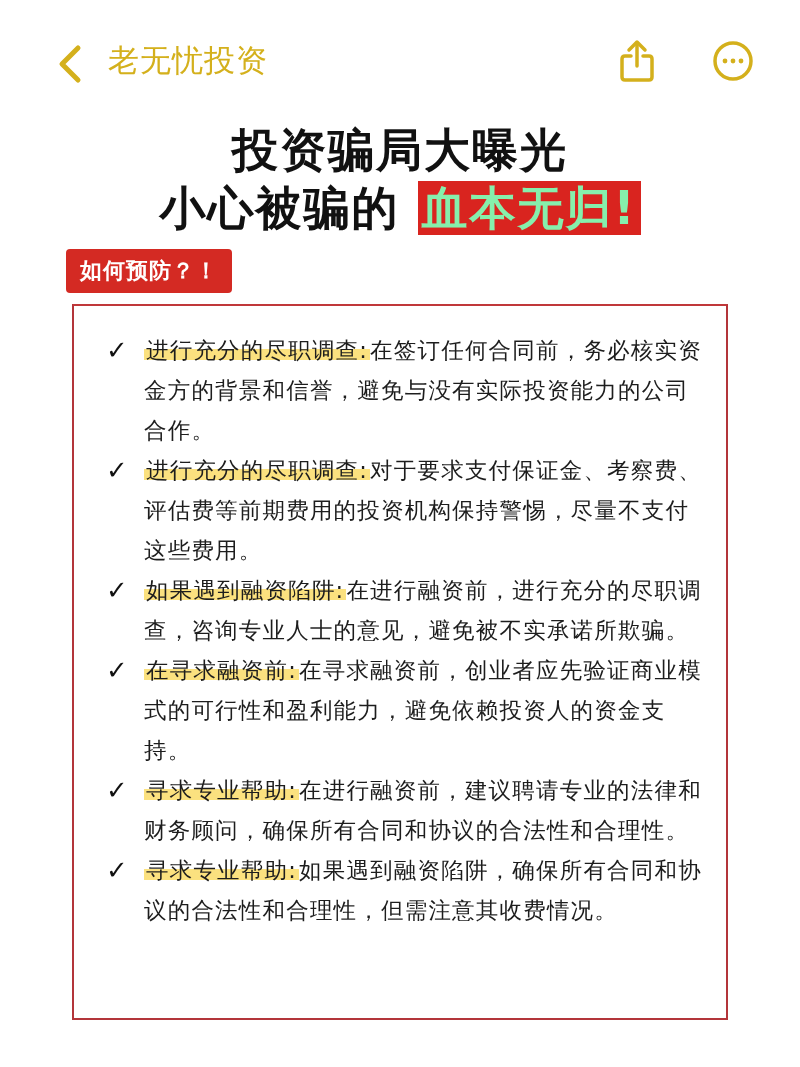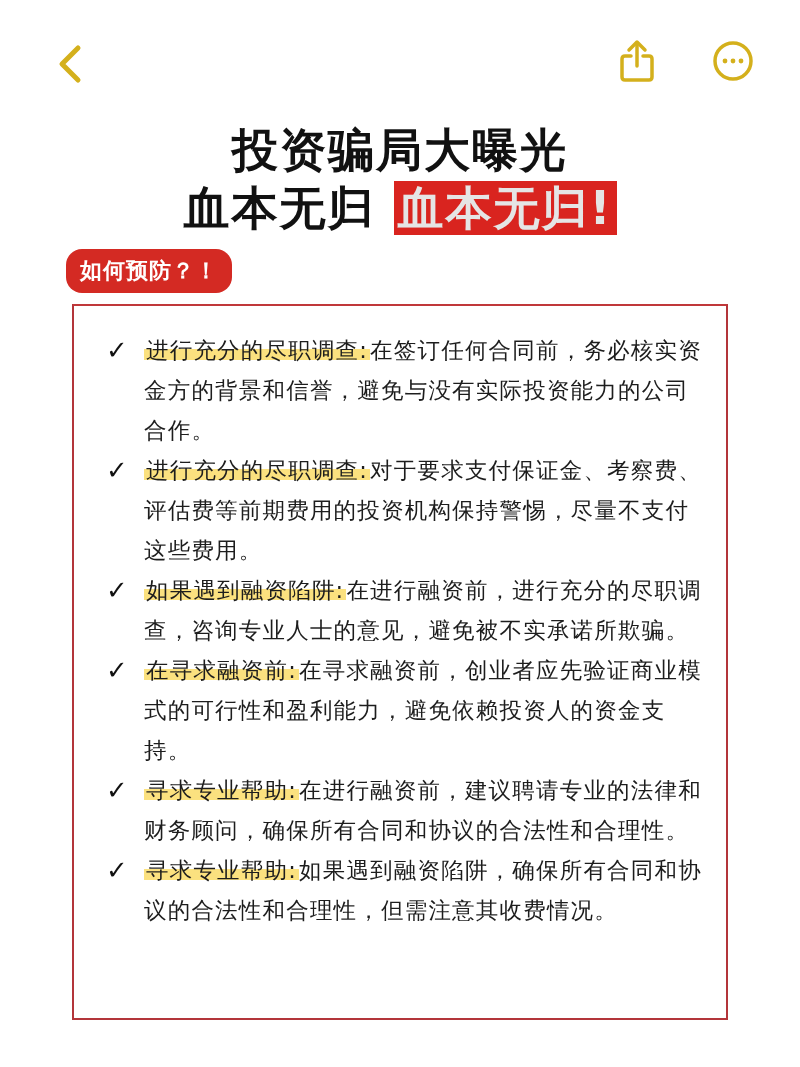--- a/index.html
+++ b/index.html
@@ -25,26 +25,26 @@
     .more-btn {
       position: absolute; left: 712px; top: 40px; width: 42px; height: 42px; cursor: pointer;
     }
     .headline {
       position: absolute; left: 0; width: 800px; text-align: center;
       font-weight: 900; color: #111; letter-spacing: 2px;
     }
     .headline.l1 { top: 120px; font-size: 46px; }
     .headline.l2 { top: 178px; font-size: 46px; }
     .headline .red-hl {
-      background: #d9241f; padding: 0 4px; color: #e5e5e5;
+      background: #d9241f; padding: 0 4px; color: #86efac;
     }
     .tag {
       position: absolute; left: 66px; top: 249px; height: 44px; padding: 0 14px;
       background: #d42a23; color: #fff; font-size: 22px; font-weight: bold;
-      border-radius: 16px; line-height: 44px; letter-spacing: 1px;
+      border-radius: 4px; line-height: 44px; letter-spacing: 1px;
     }
     .box {
       position: absolute; left: 72px; top: 304px; width: 656px; height: 716px;
       border: 2px solid #b3353a; border-top-color: #c0383a;
     }
     .items { position: absolute; left: 106px; top: 330px; width: 600px; }
     .item { position: relative; padding-left: 38px; margin-bottom: 0; }
     .item .check {
       position: absolute; left: 0; top: 0; font-size: 26px; line-height: 40px; color: #111;
     }
@@ -58,40 +58,41 @@
   </style>
 </head>
 <body>
 
 <div class="nav">
   <div class="back-btn">
     <svg width="34" height="40" viewBox="0 0 34 40">
       <polyline points="24,4 8,20 24,36" fill="none" stroke="#d4b01c" stroke-width="5" stroke-linecap="round" stroke-linejoin="round"></polyline>
     </svg>
   </div>
+  <div class="nav-title">老无忧投资</div>
   <div class="share-btn">
     <svg width="40" height="46" viewBox="0 0 40 46">
       <path d="M14 18 H8 Q5 18 5 21 V39 Q5 42 8 42 H32 Q35 42 35 39 V21 Q35 18 32 18 H26" fill="none" stroke="#d4b01c" stroke-width="3.5" stroke-linecap="round" stroke-linejoin="round"></path>
       <line x1="20" y1="5" x2="20" y2="28" stroke="#d4b01c" stroke-width="3.5" stroke-linecap="round"></line>
       <polyline points="12,12 20,4 28,12" fill="none" stroke="#d4b01c" stroke-width="3.5" stroke-linecap="round" stroke-linejoin="round"></polyline>
     </svg>
   </div>
   <div class="more-btn">
     <svg width="42" height="42" viewBox="0 0 42 42">
       <circle cx="21" cy="21" r="18" fill="none" stroke="#d4b01c" stroke-width="3.5"></circle>
       <circle cx="13" cy="21" r="2.4" fill="#d4b01c"></circle>
       <circle cx="21" cy="21" r="2.4" fill="#d4b01c"></circle>
       <circle cx="29" cy="21" r="2.4" fill="#d4b01c"></circle>
     </svg>
   </div>
 </div>
 
 <div class="headline l1">投资骗局大曝光</div>
 <div class="headline l2">
-  <span>血本无归 </span><span class="red-hl">血本无归!</span>
+  <span>小心被骗的 </span><span class="red-hl">血本无归!</span>
 </div>
 
 <div class="tag">如何预防？！</div>
 
 <div class="box"></div>
 
 <div class="items">
   <div class="item" style="margin-bottom:0px">
     <span class="check">✓</span>
     <div class="text"><span class="key">进行充分的尽职调查:</span><span>在签订任何合同前，务必核实资金方的背景和信誉，避免与没有实际投资能力的公司合作。</span></div>

